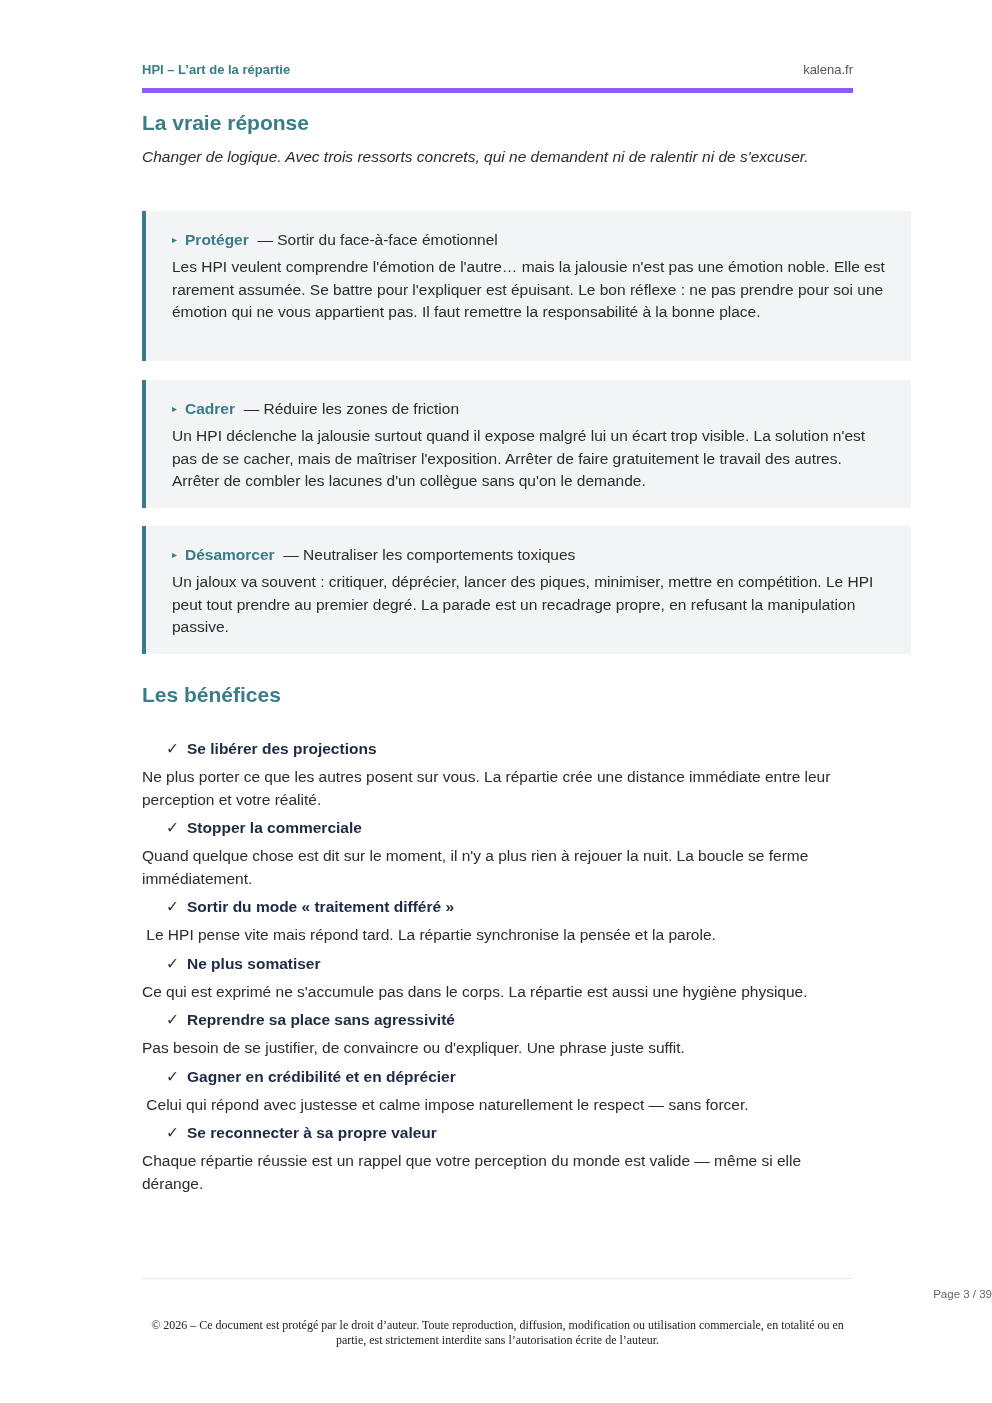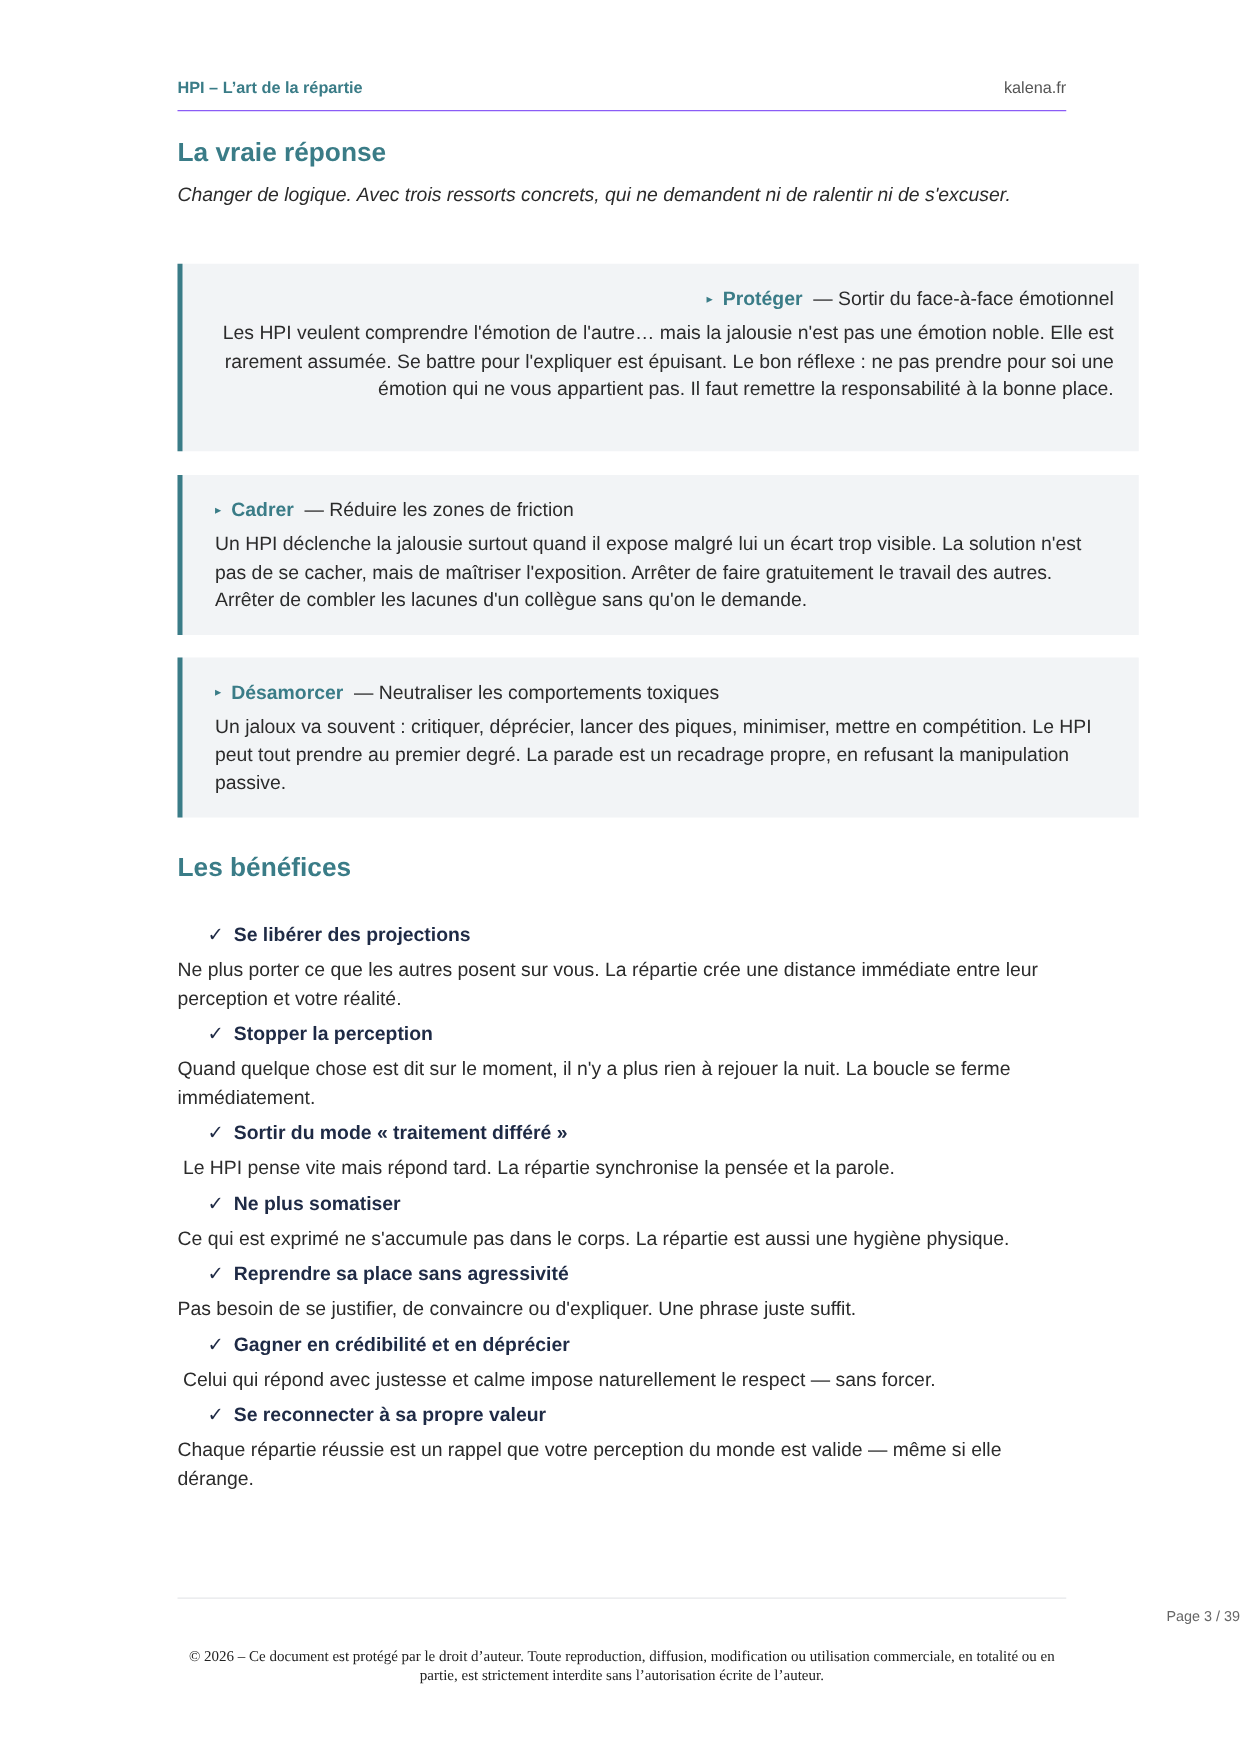--- a/index.html
+++ b/index.html
@@ -1,18 +1,18 @@
 <!DOCTYPE html>
 <html><head>
 <meta charset="utf-8">
 <style>
   html, body { margin: 0; padding: 0; background: #ffffff; }
   body { width: 992px; height: 1403px; position: relative; font-family: "Liberation Sans", "DejaVu Sans", sans-serif; color: #2b2b2b; }
   .page { position: absolute; left: 0; top: 0; width: 992px; height: 1403px; }
-  .header { position: absolute; left: 142px; top: 60px; width: 711px; height: 28px; border-bottom: 1px solid #8b5cf6; }
+  .header { position: absolute; left: 142px; top: 60px; width: 711px; height: 28px; border-bottom: 5px solid #8b5cf6; }
   .header-left { position: absolute; left: 0; top: 2px; font-size: 13px; font-weight: bold; color: #3a7c87; }
   .header-right { position: absolute; right: 0; top: 2px; font-size: 13px; color: #555; }
   .h2 { position: absolute; left: 142px; font-size: 21px; font-weight: bold; color: #3a7c87; margin: 0; }
   .intro { position: absolute; left: 142px; top: 145px; width: 680px; font-size: 15.5px; line-height: 23px; color: #2b2b2b; font-style: italic; }
   .card { position: absolute; left: 142px; width: 769px; background: #f2f4f6; border-left: 4px solid #3a7c87; box-sizing: border-box; padding: 18px 20px 16px 26px; }
   .card-head { font-size: 15.5px; line-height: 22px; margin-bottom: 5px; }
   .card-arrow { color: #3a7c87; font-size: 10px; margin-right: 8px; vertical-align: 2px; }
   .card-title { color: #3a7c87; font-weight: bold; }
   .card-sub { color: #2b2b2b; }
   .card-body { font-size: 15.5px; line-height: 22.5px; color: #2b2b2b; }
@@ -30,21 +30,21 @@
 <div class="page">
 
   <div class="header">
     <span class="header-left">HPI – L’art de la répartie</span>
     <span class="header-right">kalena.fr</span>
   </div>
 
   <h2 class="h2" style="top:111px;">La vraie réponse</h2>
   <div class="intro">Changer de logique. Avec trois ressorts concrets, qui ne demandent ni de ralentir ni de s'excuser.</div>
 
-  <div class="card" style="top:211px; height:150px;text-align:right;">
+  <div class="card" style="top:211px; height:150px;">
     <div class="card-head">
       <span class="card-arrow">▸</span><span class="card-title">Protéger</span>&nbsp; <span class="card-sub">— Sortir du face-à-face émotionnel</span>
     </div>
     <div class="card-body">Les HPI veulent comprendre l'émotion de l'autre… mais la jalousie n'est pas une émotion noble. Elle est rarement assumée. Se battre pour l'expliquer est épuisant. Le bon réflexe : ne pas prendre pour soi une émotion qui ne vous appartient pas. Il faut remettre la responsabilité à la bonne place.</div>
   </div>
 
   <div class="card" style="top:380px; height:128px;">
     <div class="card-head">
       <span class="card-arrow">▸</span><span class="card-title">Cadrer</span>&nbsp; <span class="card-sub">— Réduire les zones de friction</span>
     </div>
@@ -59,21 +59,21 @@
   </div>
 
   <h2 class="h2" style="top:683px;">Les bénéfices</h2>
 
   <div class="benefits">
     <div>
       <div class="benefit-title"><span class="check">✓</span><span>Se libérer des projections</span></div>
       <div class="benefit-text">Ne plus porter ce que les autres posent sur vous. La répartie crée une distance immédiate entre leur perception et votre réalité.</div>
     </div>
     <div>
-      <div class="benefit-title"><span class="check">✓</span><span>Stopper la perception</span></div>
+      <div class="benefit-title"><span class="check">✓</span><span>Stopper la commerciale</span></div>
       <div class="benefit-text">Quand quelque chose est dit sur le moment, il n'y a plus rien à rejouer la nuit. La boucle se ferme immédiatement.</div>
     </div>
     <div>
       <div class="benefit-title"><span class="check">✓</span><span>Sortir du mode « traitement différé »</span></div>
       <div class="benefit-text" style="white-space:pre-wrap;"> Le HPI pense vite mais répond tard. La répartie synchronise la pensée et la parole.</div>
     </div>
     <div>
       <div class="benefit-title"><span class="check">✓</span><span>Ne plus somatiser</span></div>
       <div class="benefit-text">Ce qui est exprimé ne s'accumule pas dans le corps. La répartie est aussi une hygiène physique.</div>
     </div>

